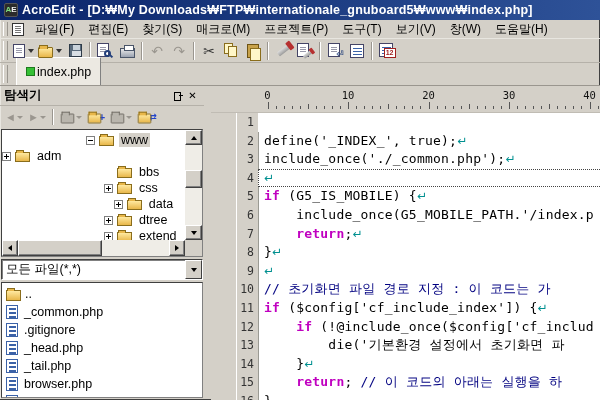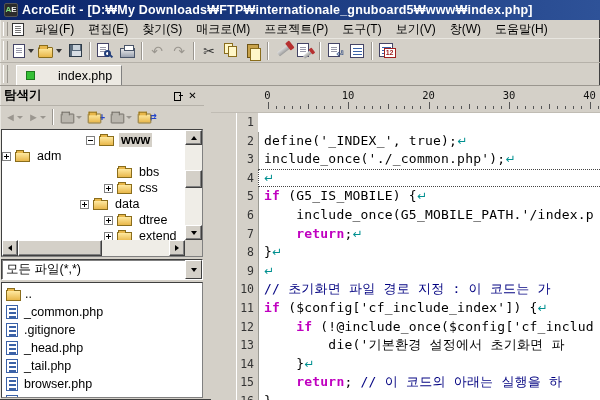--- a/index.html
+++ b/index.html
@@ -65,22 +65,22 @@
   .ic-list { width:14px; height:14px; background:#fff; border:1px solid #446; position:relative; display:inline-block; }
   .ic-list::after { content:""; position:absolute; left:2px; top:3px; width:9px; height:1px; background:#3b62a8;
                     box-shadow:0 3px 0 #3b62a8,0 6px 0 #3b62a8; }
   .ic-12 { position:absolute; right:0; bottom:1px; background:#fff; border:1px solid #a02020; color:#a02020;
            font-size:7px; font-weight:bold; padding:0 1px; line-height:1.1; }
   .rel { position:relative; }
 
   
   .tabbar { height:23px; display:flex; align-items:flex-end; padding-left:2px; flex:0 0 auto;
             border-bottom:1px solid #9a968f; }
-  .tab { height:20px; background:#ece9e2; border:1px solid #fff; border-right-color:#808080;
-         border-bottom:none; display:flex; align-items:center; gap:23px; padding:0 9px; margin-left:5px;
+  .tab { height:28px; background:#ece9e2; border:1px solid #fff; border-right-color:#808080;
+         border-bottom:none; display:flex; align-items:center; gap:2px; padding:0 9px; margin-left:5px;
          font-size:12.5px; }
   .tab-dot { width:9px; height:9px; background:#35c035; border:1px solid #1d7a1d; }
 
   
   .main { flex:1; display:flex; min-height:0; }
   .sidebar { width:204px; flex:0 0 auto; display:flex; flex-direction:column; }
   .panel-header { height:20px; display:flex; align-items:center; padding:0 4px; font-weight:bold; font-size:12.5px;
                   border-bottom:1px solid #b5b1a9; }
   .panel-header .sp { flex:1; }
   .ph-btn { width:15px; height:14px; display:flex; align-items:center; justify-content:center; color:#000; font-size:10px; }
@@ -101,21 +101,21 @@
   .tree-row { height:16px; display:flex; align-items:center; white-space:nowrap; }
   .expander { width:9px; height:9px; background:#fff; border:1px solid #808080; position:relative; flex:0 0 auto; margin-right:4px; }
   .expander::before { content:""; position:absolute; left:1px; top:3px; width:5px; height:1px; background:#000; }
   .expander.plus::after { content:""; position:absolute; left:3px; top:1px; width:1px; height:5px; background:#000; }
   .exp-space { width:13px; flex:0 0 auto; }
   .tree-folder { width:15px; height:10px; background:linear-gradient(#ffe9a0,#e8b74a); border:1px solid #8a6d1c;
                  position:relative; flex:0 0 auto; margin:2px 5px 0 0; }
   .tree-folder::before { content:""; position:absolute; left:0; top:-3px; width:6px; height:2px; background:#e8b74a;
                          border:1px solid #8a6d1c; border-bottom:none; }
   .tree-label { font-size:12.5px; padding:0 2px; }
-  .tree-label.sel { background:#d4d0c8;font-weight:bold; }
+  .tree-label.sel { background:#d4d0c8; }
   
   .vsb { position:absolute; right:0; top:0; bottom:16px; width:17px; background:#efede7; }
   .hsb { position:absolute; left:0; right:17px; bottom:0; height:16px; background:#efede7; }
   .sb-btn { position:absolute; background:#d4d0c8; border:1px solid; border-color:#fff #404040 #404040 #fff;
             box-shadow:inset -1px -1px 0 #808080; display:flex; align-items:center; justify-content:center; }
   .vsb .sb-btn { left:0; width:17px; height:15px; }
   .vsb .up { top:0; } .vsb .dn { bottom:0; }
   .hsb .sb-btn { top:0; height:16px; width:16px; }
   .hsb .lf { left:0; } .hsb .rt { right:0; }
   .tri-up { width:0;height:0;border-left:3px solid transparent;border-right:3px solid transparent;border-bottom:4px solid #000; }
@@ -309,21 +309,21 @@
             <span class="tree-row" style="padding-left: 102px;">
               <span class="exp-space"></span>
               <span class="tree-folder"></span>
               <span class="tree-label">bbs</span>
             </span>
             <span class="tree-row" style="padding-left: 102px;">
               <span class="expander plus"></span>
               <span class="tree-folder"></span>
               <span class="tree-label">css</span>
             </span>
-            <span class="tree-row" style="padding-left: 78px;">
+            <span class="tree-row" style="padding-left: 102px; justify-content: center;">
               <span class="expander plus"></span>
               <span class="tree-folder"></span>
               <span class="tree-label">data</span>
             </span>
             <span class="tree-row" style="padding-left: 102px;">
               <span class="expander plus"></span>
               <span class="tree-folder"></span>
               <span class="tree-label">dtree</span>
             </span>
             <span class="tree-row" style="padding-left: 102px;">

